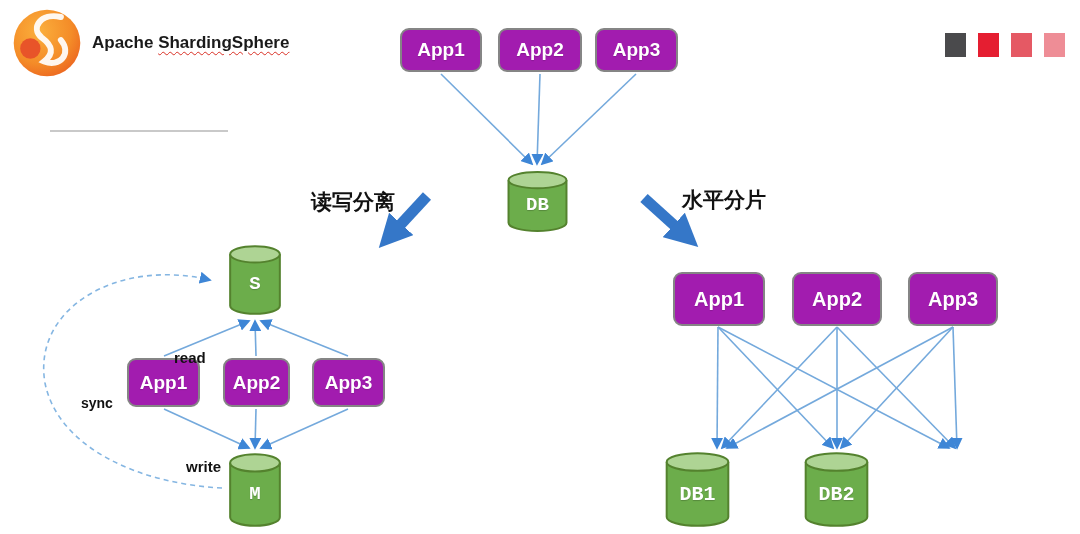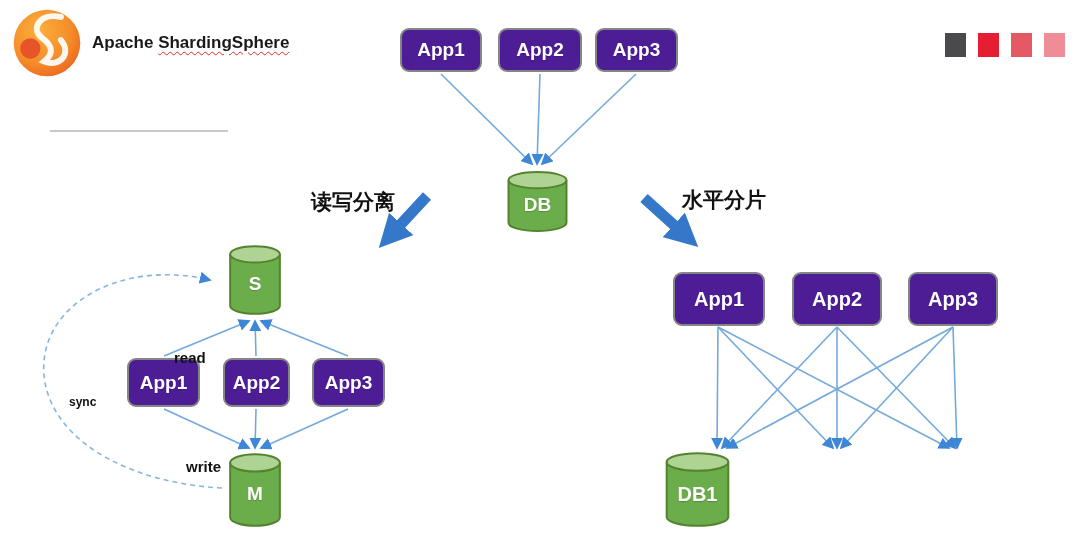--- a/index.html
+++ b/index.html
@@ -10,31 +10,31 @@
   
   .logo{position:absolute;left:10px;top:5px;width:74px;height:74px;}
   .brand{position:absolute;left:92px;top:33px;font-size:17px;font-weight:bold;color:#1a1a1a;white-space:nowrap;}
   .brand .misspell{text-decoration:underline wavy #d93025;text-decoration-thickness:1px;text-underline-offset:3px;}
   .page-title{position:absolute;left:56px;top:86px;font-size:30px;font-weight:bold;color:#3d3d3d;letter-spacing:2px;}
   .title-rule{position:absolute;left:50px;top:130px;width:178px;height:2px;background:#c9c9c9;}
   .palette{position:absolute;left:945px;top:33px;display:flex;gap:12px;}
   .palette .sq{width:21px;height:24px;}
   
   .appbox{
-    position:absolute;box-sizing:border-box;background:#4c1d95;border:2px solid #858585;border-radius:9px;
+    position:absolute;box-sizing:border-box;background:#a21caf;border:2px solid #858585;border-radius:9px;
     display:flex;align-items:center;justify-content:center;color:#ffffff;font-weight:bold;font-size:19px;
     text-shadow:0 1px 1px rgba(0,0,0,.15);
   }
   .appbox.lg{font-size:20px;}
   
   .cyl{position:absolute;}
   .cyl svg{position:absolute;left:0;top:0;width:100%;height:100%;overflow:visible;}
   .cyl .cyl-label{
     position:absolute;left:0;right:0;top:56%;transform:translateY(-50%);
-    text-align:center;color:#fff;font-weight:bold;font-size:19px;text-shadow:0 1px 1px rgba(0,0,0,.2);
+    text-align:center;color:#fff;font-weight:bold;font-size:19px;text-shadow:0 1px 1px rgba(0,0,0,.2);font-family:Liberation Mono, monospace;
   }
   
   .branch-label{position:absolute;font-size:21px;font-weight:bold;color:#111;white-space:nowrap;}
   .edge-label{position:absolute;font-size:15px;font-weight:bold;color:#111;white-space:nowrap;margin-top:28px;}
   .wires{position:absolute;left:0;top:0;width:1080px;height:534px;}
   .wires line.thin{stroke:#74a9dc;stroke-width:1.6;}
   .wires line.big{stroke:#3577c8;stroke-width:11;}
   .wires path.sync{stroke:#85b6e2;stroke-width:1.6;fill:none;stroke-dasharray:5 4;}
 </style>
 </head>
@@ -142,27 +142,34 @@
     </svg>
     <span class="cyl-label">M</span>
   </div>
 
   <div class="appbox" style="left:127px;top:358px;width:73px;height:49px">App1</div>
   <div class="appbox" style="left:223px;top:358px;width:67px;height:49px">App2</div>
   <div class="appbox" style="left:312px;top:358px;width:73px;height:49px">App3</div>
 
   <div class="edge-label" style="left:174px;top:321px">read</div>
   <div class="edge-label" style="left:186px;top:430px">write</div>
-  <div class="edge-label" style="left:69px;top:367px;font-size:12px">sync</div>
+  <div class="edge-label" style="left:81px;top:367px;font-size:14px">sync</div>
 
   <div class="appbox lg" style="left:673px;top:272px;width:92px;height:54px">App1</div>
   <div class="appbox lg" style="left:792px;top:272px;width:90px;height:54px">App2</div>
   <div class="appbox lg" style="left:908px;top:272px;width:90px;height:54px">App3</div>
 
   <div class="cyl" style="left:664px;top:452px;width:67px;height:75px">
     <svg viewBox="0 0 100 120" preserveAspectRatio="none">
       <path d="M4,16 L4,104 A46,14 0 0 0 96,104 L96,16" fill="#6cad4b" stroke="#54822e" stroke-width="2" vector-effect="non-scaling-stroke"></path>
       <ellipse cx="50" cy="16" rx="46" ry="14" fill="#aed494" stroke="#54822e" stroke-width="2" vector-effect="non-scaling-stroke"></ellipse>
     </svg>
     <span class="cyl-label" style="font-size:20px">DB1</span>
   </div>
+  <div class="cyl" style="left:803px;top:452px;width:67px;height:75px">
+    <svg viewBox="0 0 100 120" preserveAspectRatio="none">
+      <path d="M4,16 L4,104 A46,14 0 0 0 96,104 L96,16" fill="#6cad4b" stroke="#54822e" stroke-width="2" vector-effect="non-scaling-stroke"></path>
+      <ellipse cx="50" cy="16" rx="46" ry="14" fill="#aed494" stroke="#54822e" stroke-width="2" vector-effect="non-scaling-stroke"></ellipse>
+    </svg>
+    <span class="cyl-label" style="font-size:20px">DB2</span>
+  </div>
 
 </div>
 
 </body></html>

